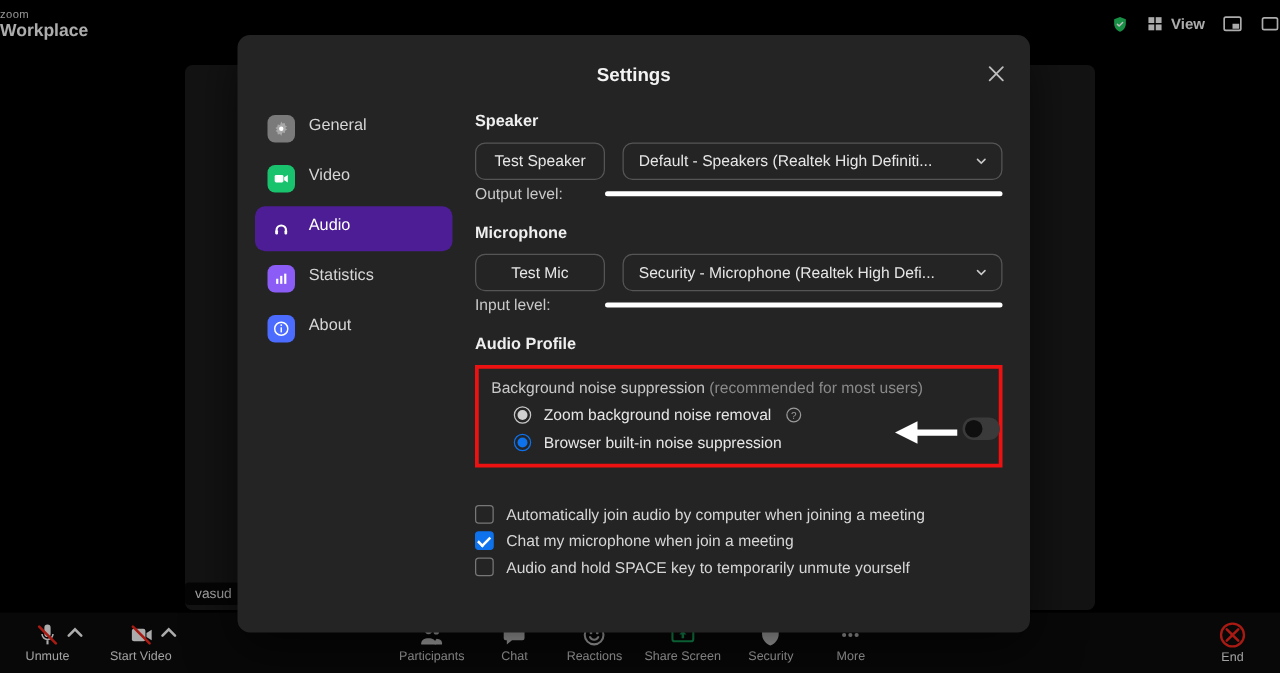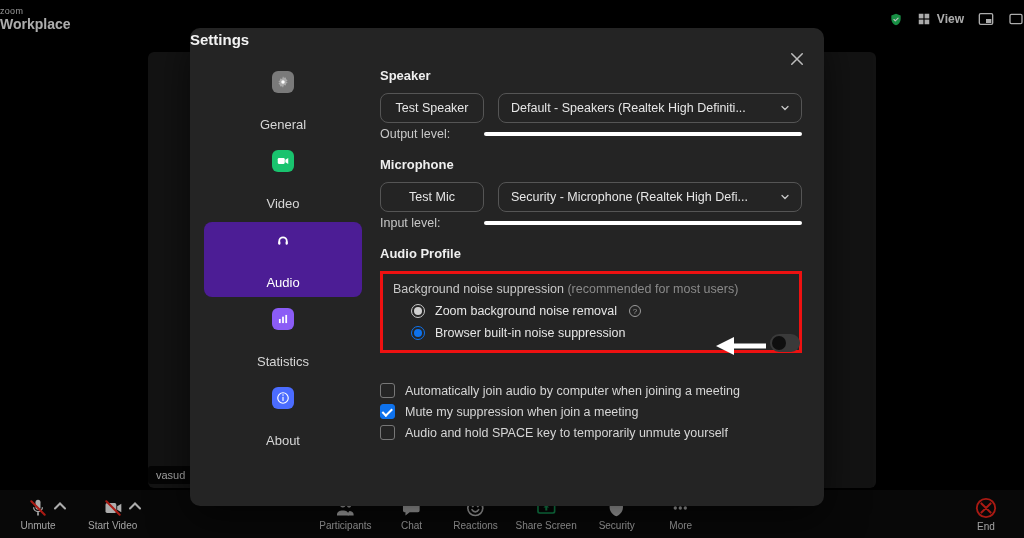--- a/index.html
+++ b/index.html
@@ -28,25 +28,25 @@
   .tb-btn svg { width: 20px; height: 20px; }
   .tb-left { display: flex; gap: 26px; }
   .tb-center { position: absolute; left: 50%; transform: translateX(-50%); display: flex; gap: 16px; }
   .tb-right { margin-left: auto; display: flex; gap: 10px; align-items: center; }
   .caret-mini { position: absolute; top: -2px; right: -8px; width: 8px; height: 8px; }
   .end-btn svg { width: 22px; height: 22px; }
 
   
   .modal-backdrop { position: absolute; inset: 0; background: rgba(0,0,0,.25); }
   .modal { position: absolute; left: 190px; top: 28px; width: 634px; height: 478px; background: #242424; border-radius: 10px; box-shadow: 0 12px 40px rgba(0,0,0,.6); overflow: hidden; }
-  .modal-title { text-align: left; font-size: 15px; font-weight: 700; color: #f3f3f3; padding: 3px 0 8px; }
+  .modal-title { text-align: center; font-size: 15px; font-weight: 700; color: #f3f3f3; padding: 24px 0 8px; }
   .close-x { position: absolute; top: 22px; right: 18px; cursor: pointer; width: 18px; height: 18px; }
   .modal-body { display: flex; height: calc(100% - 46px); }
   .side { width: 182px; padding: 8px 10px 8px 14px; }
-  .side-item { display: flex; align-items: center; gap: 24px; padding: 7px 10px; border-radius: 8px; font-size: 13px; color: #d6d6d6; cursor: pointer; margin-bottom: 4px; flex-direction: column;}
+  .side-item { display: flex; align-items: flex-start; gap: 11px; padding: 7px 10px; border-radius: 8px; font-size: 13px; color: #d6d6d6; cursor: pointer; margin-bottom: 4px;}
   .side-item.active { background: #4c1d95; color: #fff; }
   .side-ic { width: 22px; height: 22px; border-radius: 6px; display: flex; align-items: center; justify-content: center; }
   .side-ic svg { width: 14px; height: 14px; }
   .ic-general{background:#7a7a7a;}
   .ic-video{background:#19c36e;}
   .ic-audio{}
   .ic-bg{background:#10bfb4;}
   .ic-stat{background:#8b5cf6;}
   .ic-about{background:#4b6cff;}
 
@@ -311,21 +311,21 @@
         </div>
       </div>
 
       <div style="height:14px"></div>
       <div class="ck-row">
         <span class="ck"></span>
         <span>Automatically join audio by computer when joining a meeting</span>
       </div>
       <div class="ck-row">
         <span class="ck on"></span>
-        <span>Mute my suppression when join a meeting</span>
+        <span>Chat my microphone when join a meeting</span>
       </div>
       <div class="ck-row">
         <span class="ck"></span>
         <span>Audio and hold SPACE key to temporarily unmute yourself</span>
       </div>
     </div>
   </div>
 </div>
 
 <svg class="arrow-anno" width="50" height="22" viewBox="0 0 50 22">

